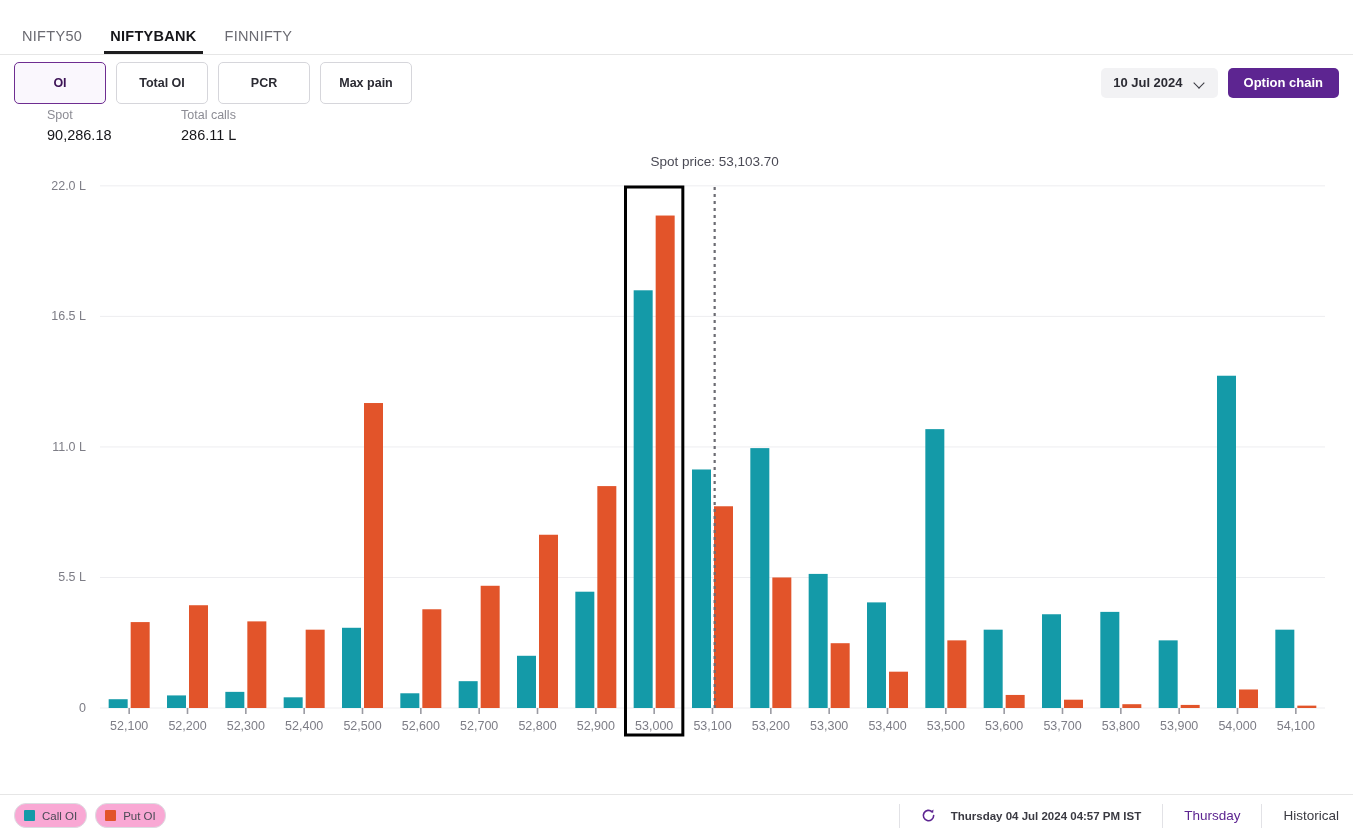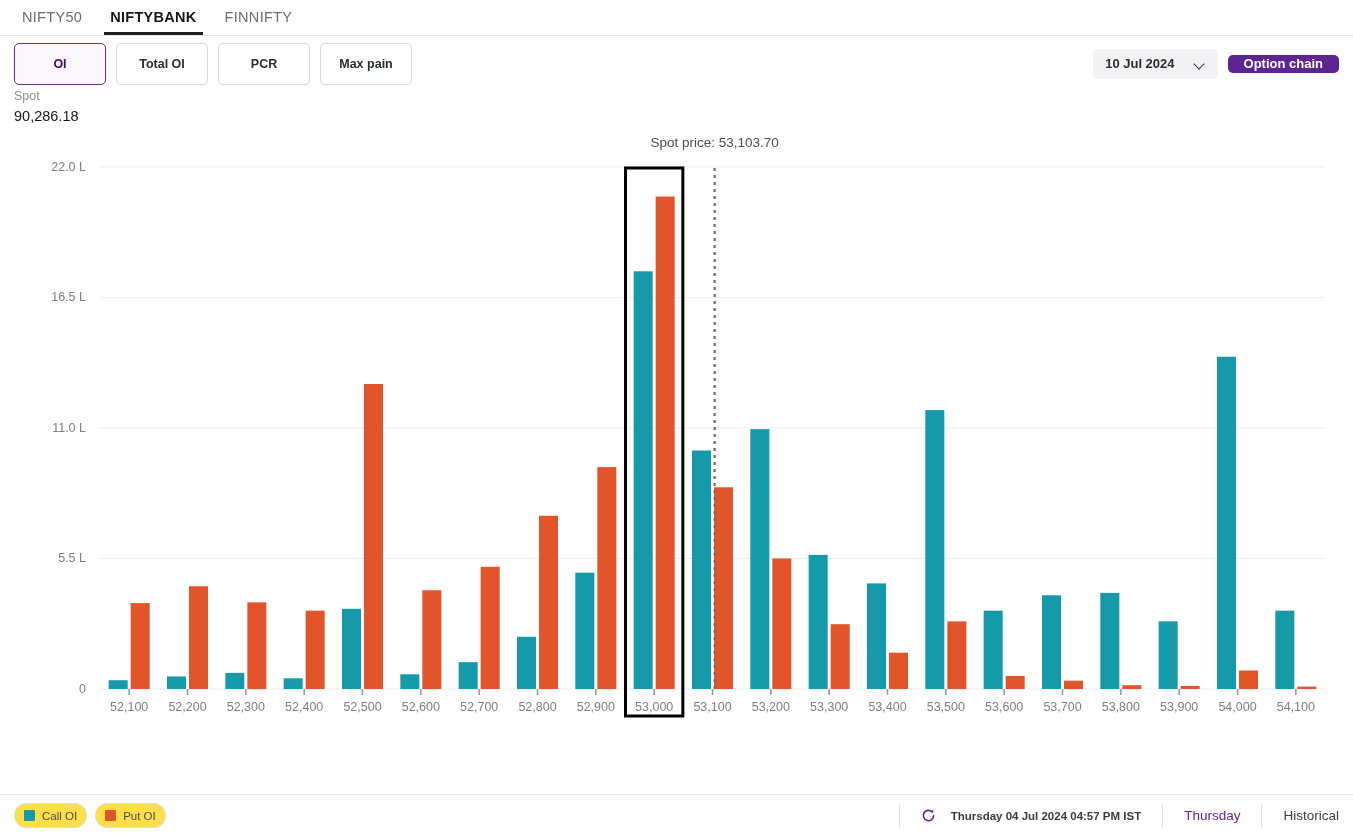--- a/index.html
+++ b/index.html
@@ -7,21 +7,21 @@
   body {
     width:1353px; height:836px;
     font-family:"Liberation Sans", sans-serif;
     background:#ffffff; color:#1d1d1d;
     overflow:hidden;
     position:relative;
   }
 
   
   .tabs {
-    height:36px;
+    height:55px;
     border-bottom:1px solid #e6e6e6;
     display:flex; align-items:flex-end;
     padding:0 12px;
   }
   .tab {
     font-size:14.5px;
     letter-spacing:.3px;
     color:#6b6b72;
     padding:0 10px 10px 10px;
     margin-right:8px;
@@ -62,46 +62,46 @@
     background:#faf7fd;
     color:#3c1256;
   }
   .spacer { flex:1; }
   .datepick {
     height:30px;
     background:#f2f2f4;
     border:none; border-radius:5px;
     font-size:13px; font-weight:bold;
     color:#2b2b33;
-    display:flex; align-items:center; gap:20px;
+    display:flex; align-items:center; gap:12px;
     padding:0 12px;
     cursor:pointer;
     font-family:inherit;
   }
   .chev { width:11px; height:7px; position:relative; }
   .chev::before{
     content:""; position:absolute; left:0; top:0;
     width:7px; height:7px;
     border-right:1.8px solid #3a3a42;
     border-bottom:1.8px solid #3a3a42;
     transform:rotate(45deg);
   }
   .optchain {
-    height:18px;
+    height:30px;
     background:#5d2591;
     color:#fff;
     border:none; border-radius:5px;
     font-size:13px; font-weight:bold;
     padding:0 16px;
     cursor:pointer;
     font-family:inherit;
   }
 
   
-  .stats { display:flex; padding:0 14px; gap:16px; margin-top:-4px; }
+  .stats { display:flex; padding:0 14px; gap:16px; margin-top:-4px;margin-left:33px; }
   .stat { width:118px; }
   .stat-label { font-size:12.5px; color:#8c8c94; line-height:18px; }
   .stat-value { font-size:14.5px; color:#16161a; line-height:22px; }
 
   
   .chart-wrap { position:relative; width:1353px; height:620px; margin-top:6px; }
   .chart-svg { position:absolute; left:0; top:0; }
 
   .ylabel { font-size:12.5px; fill:#7d7d86; font-family:"Liberation Sans", sans-serif; }
   .xlabel { font-size:12.5px; fill:#7d7d86; font-family:"Liberation Sans", sans-serif; }
@@ -117,21 +117,21 @@
   }
   .legend-chip {
     height:25px;
     border:1px solid #dcdce1;
     border-radius:12px;
     display:flex; align-items:center; gap:7px;
     padding:0 9px;
     font-size:11.5px; color:#4a4a55;
     margin-right:8px;
     cursor:pointer;
-    background:#fde047;
+    background:#f9a8d4;
   }
   .swatch { width:11px; height:11px; border-radius:1px; }
   .footer-right { display:flex; align-items:center; height:42px;gap:7px; }
   .vsep { width:1px; height:24px; background:#e2e2e6; margin:0 14px; }
   .refresh-icon { width:15px; height:15px; margin-right:8px; }
   .ts { font-size:11.5px; font-weight:bold; color:#3a3a42; white-space:nowrap; }
   .flink { font-size:13.5px; color:#5d2591; cursor:pointer; }
   .flink.alt { color:#3a3a42; }
 </style>
 </head>
@@ -153,20 +153,24 @@
     <span>10 Jul 2024</span>
     <span class="chev"></span>
   </button>
   <button class="optchain">Option chain</button>
 </div>
 
 <div class="stats">
   <div class="stat">
     <div class="stat-label">Spot</div>
     <div class="stat-value">90,286.18</div>
+  </div>
+  <div class="stat">
+    <div class="stat-label">Total calls</div>
+    <div class="stat-value">286.11 L</div>
   </div>
 </div>
 
 <div class="chart-wrap">
   <svg class="chart-svg" id="chart" width="1353" height="620">
       <line x1="100" y1="556" x2="1325" y2="556" stroke="#ededf0" stroke-width="1"></line>
       <text x="86" y="560" text-anchor="end" class="ylabel">0</text>
       <line x1="100" y1="425.4666666666667" x2="1325" y2="425.4666666666667" stroke="#ededf0" stroke-width="1"></line>
       <text x="86" y="429.4666666666667" text-anchor="end" class="ylabel">5.5 L</text>
       <line x1="100" y1="294.93333333333334" x2="1325" y2="294.93333333333334" stroke="#ededf0" stroke-width="1"></line>

